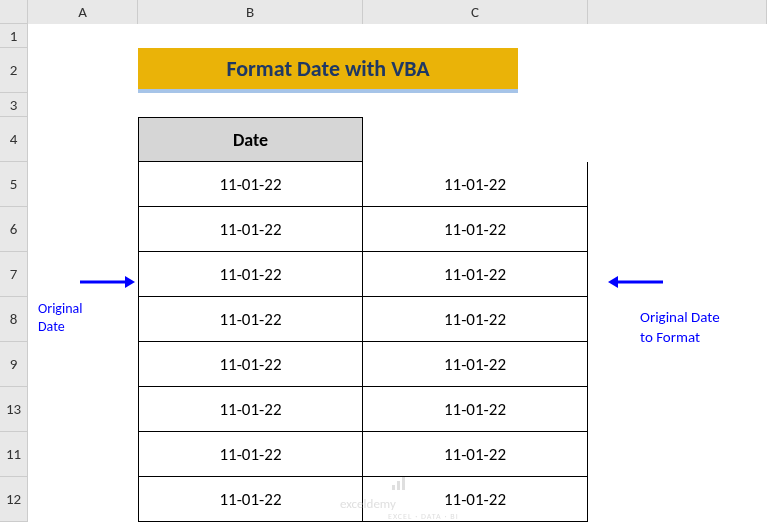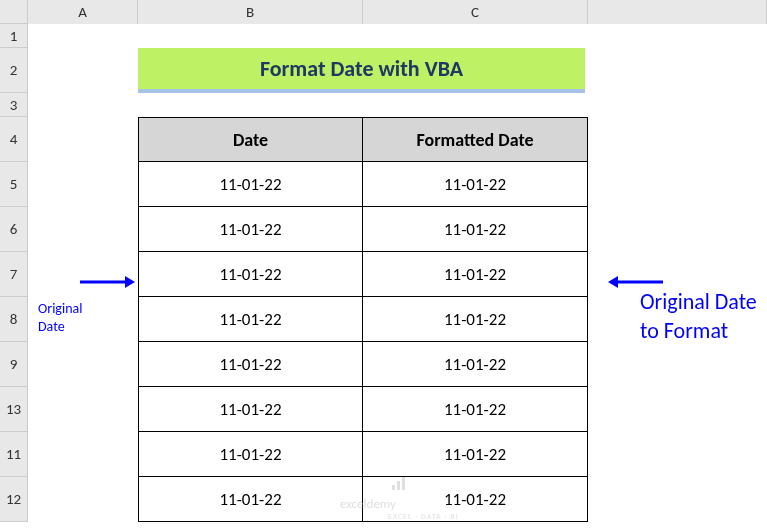--- a/index.html
+++ b/index.html
@@ -69,23 +69,23 @@
     .row-data { height: 45px; }
     .grid-area {
       position: absolute;
       left: 28px;
       top: 24px;
     }
     .title-cell {
       position: absolute;
       left: 110px;
       top: 24px;
-      width: 447px;
+      width: 380px;
       height: 45px;
-      background: #bef264;
+      background: #eab308;
       display: flex;
       align-items: center;
       justify-content: center;
       font-size: 22px;
       font-weight: bold;
       color: #1f3864;
       border-bottom: 4px solid #a6c4e8;
     }
     .table-area {
       position: absolute;
@@ -129,23 +129,23 @@
       position: absolute;
       left: 38px;
       top: 300px;
       color: #0000ff;
       font-size: 14px;
       line-height: 1.3;
     }
     .annotation-right {
       position: absolute;
       left: 640px;
-      top: 288px;
-      color: #0000ff;
-      font-size: 22px;
+      top: 308px;
+      color: #0000ff;
+      font-size: 15px;
       line-height: 1.3;
     }
     .arrow-left {
       position: absolute;
       left: 80px;
       top: 272px;
       color: #0000ff;
     }
     .arrow-right {
       position: absolute;
@@ -201,21 +201,20 @@
     <div class="row-header row-data">11</div>
     <div class="row-header row-data">12</div>
   </div>
 
   <div class="grid-area">
     <div class="title-cell">Format Date with VBA</div>
 
     <div class="table-area">
       <div class="table-header-row">
         <div class="table-header">Date</div>
-        <div class="table-header">Formatted Date</div>
       </div>
       <div class="table-data-row">
         <div class="table-cell">11-01-22</div>
         <div class="table-cell">11-01-22</div>
       </div>
       <div class="table-data-row">
         <div class="table-cell">11-01-22</div>
         <div class="table-cell">11-01-22</div>
       </div>
       <div class="table-data-row">

